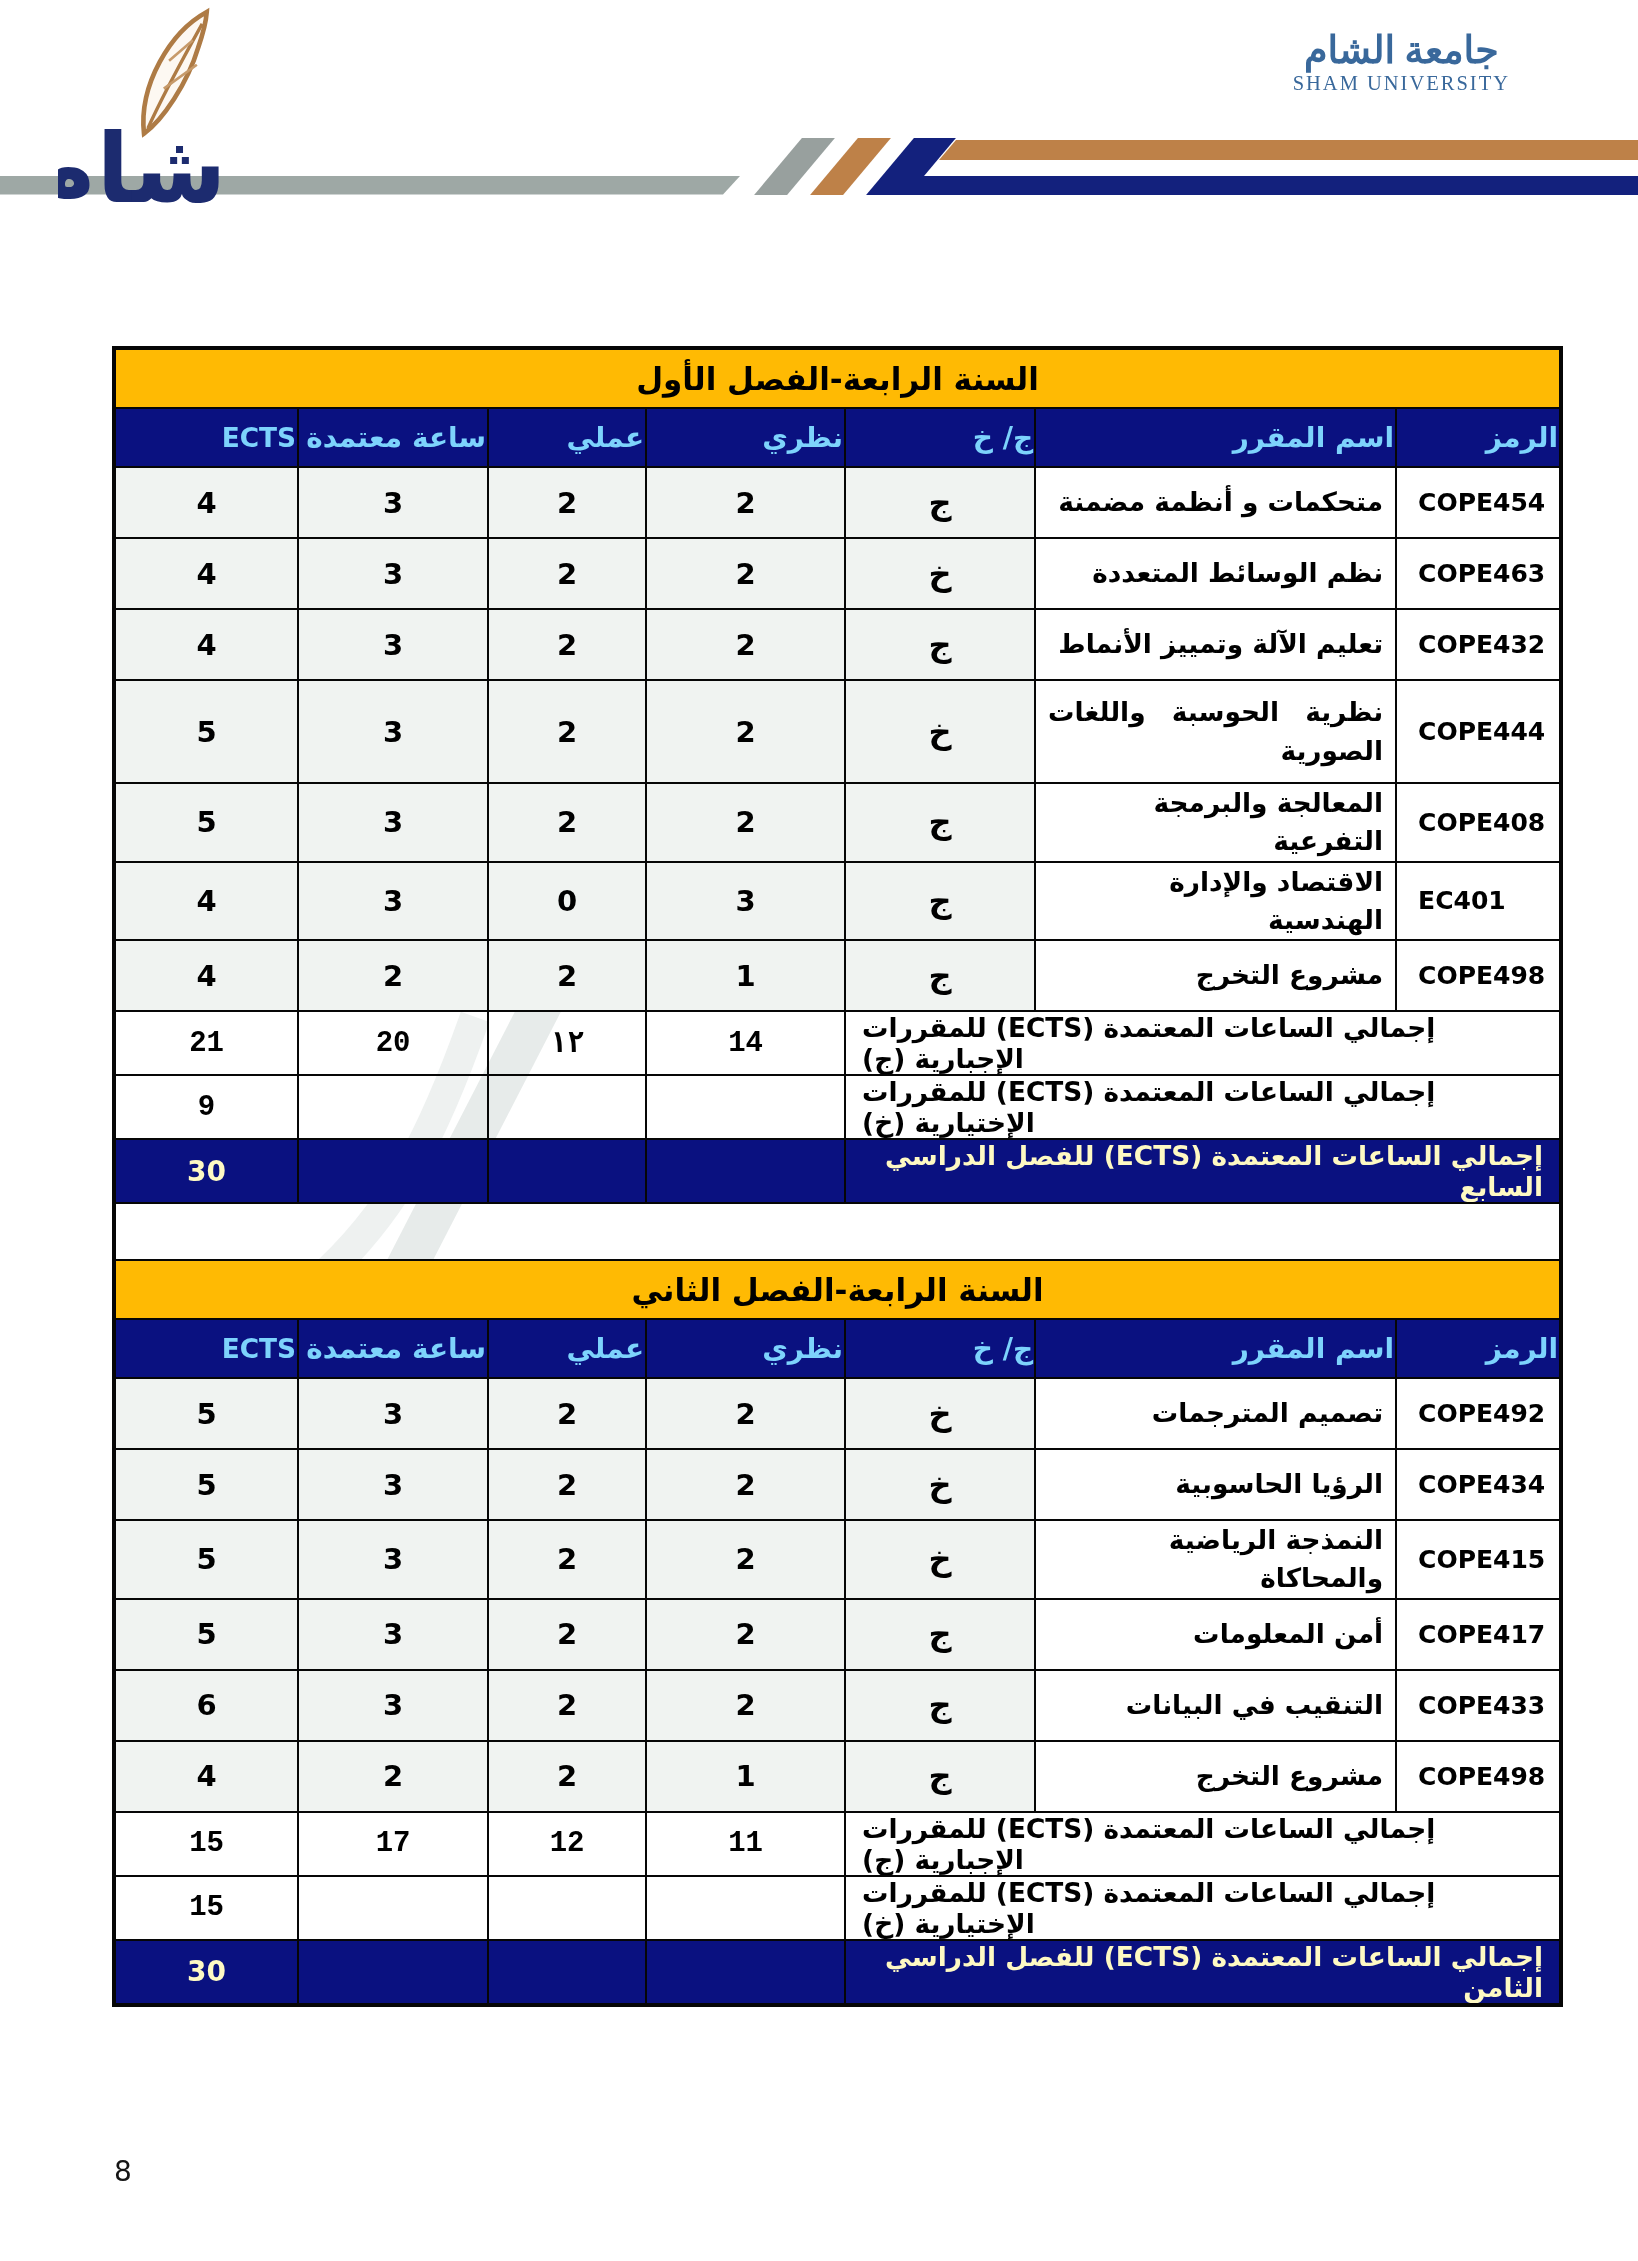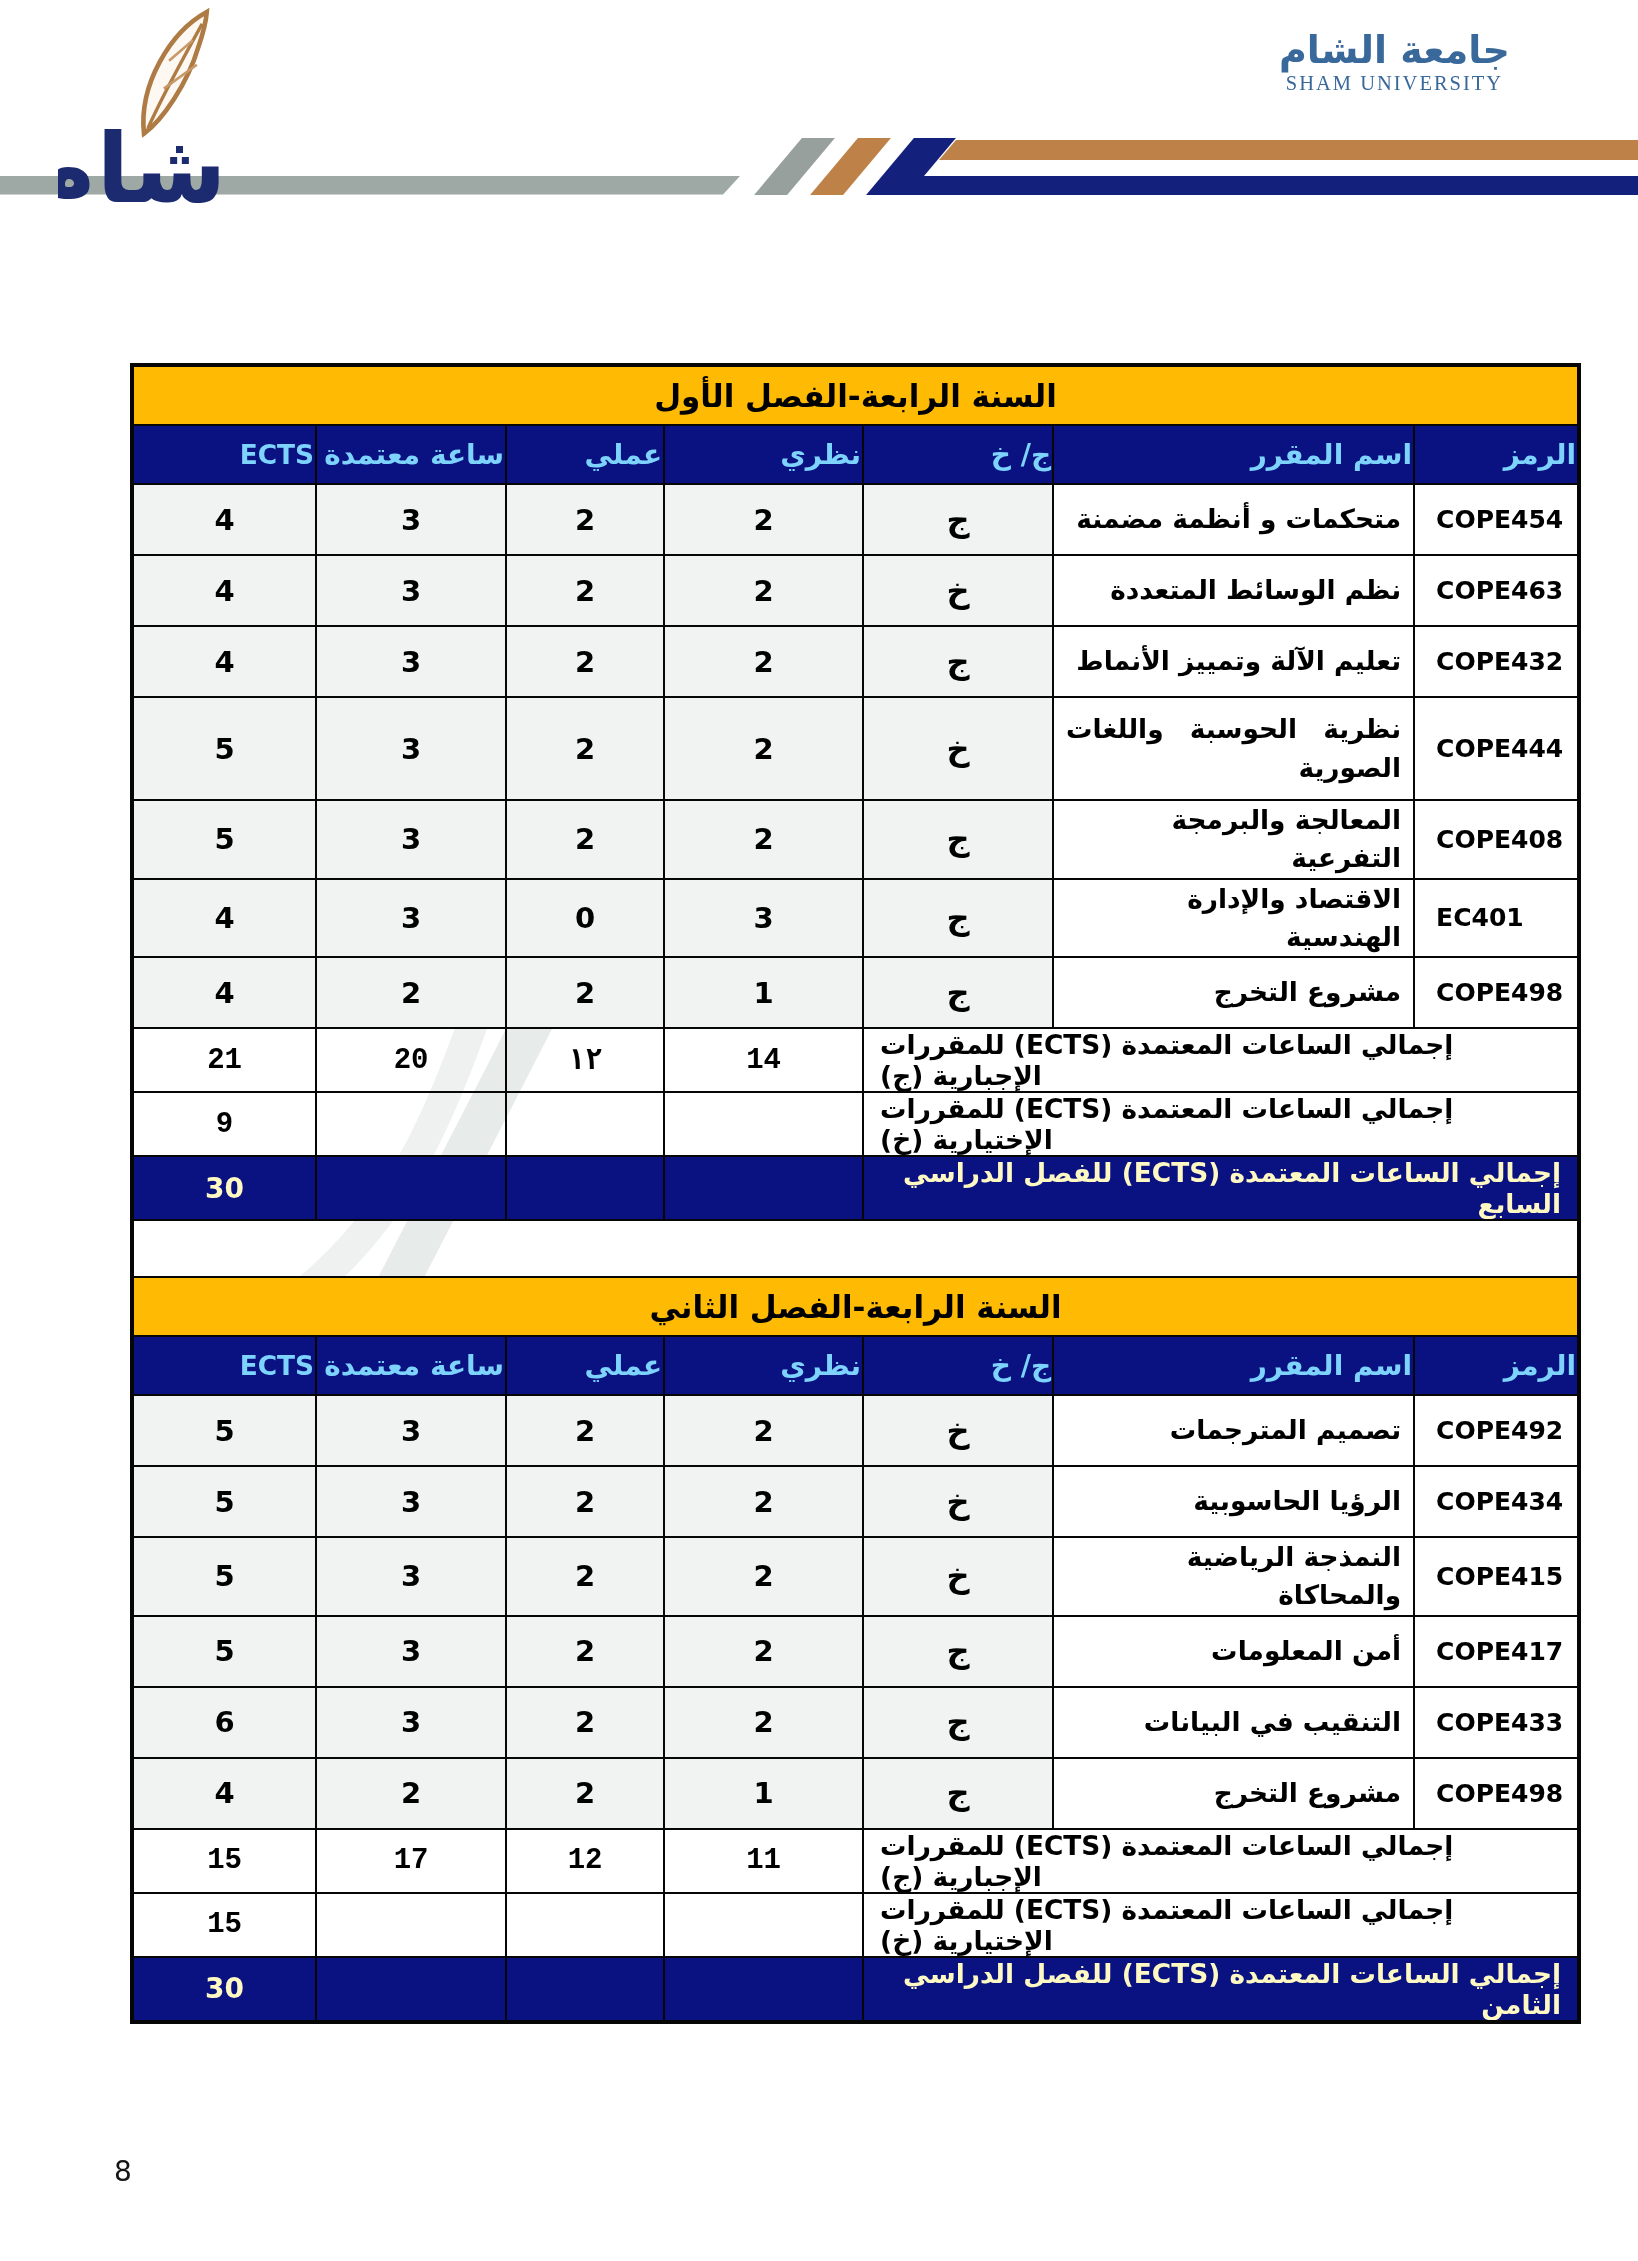--- a/index.html
+++ b/index.html
@@ -15,30 +15,30 @@
   .stripe-gray{left:0;top:176px;width:740px;height:18.5px;background:#9EA8A5;
     clip-path:polygon(0 0,100% 0,calc(100% - 17px) 100%,0 100%);}
   .slash{top:138px;height:57px;transform:skewX(-40deg);}
   .slash-gray{left:778px;width:33px;background:#98A09E;}
   .slash-tan{left:834px;width:33px;background:#BE8148;}
   .slash-navy{left:890px;width:42px;background:#13217D;}
   .bar-navy{left:893px;top:176px;width:746px;height:18.5px;background:#13217D;}
   .bar-tan{left:939px;top:140px;width:700px;height:20px;background:#BE8148;
     clip-path:polygon(17px 0,100% 0,100% 100%,0 100%);}
   .uni-names{right:129px;top:28px;text-align:center;color:#39689B;}
-  .uni-ar{font-size:38px;font-weight:bold;direction:rtl;letter-spacing:1.3px;}
+  .uni-ar{font-size:38px;font-weight:bold;direction:rtl;letter-spacing:1.3px;font-family:Liberation Serif, serif;}
   .uni-en{font-family:"Liberation Serif",serif;font-size:20.5px;letter-spacing:2px;}
   .logo-svg{left:58px;top:4px;z-index:3;}
   
   .watermark{position:absolute;left:178px;top:799px;z-index:0;}
   
   table.curriculum{
-    position:absolute;left:112px;top:363px;z-index:1;
+    position:absolute;left:112px;top:346px;z-index:1;
     width:1447px;border-collapse:collapse;table-layout:fixed;
-    direction:rtl;border:4px solid #060606;margin-left:18px;
+    direction:rtl;border:4px solid #060606;
   }
   table.curriculum td,table.curriculum th{
     border:2.6px solid #060606;color:#000;font-weight:bold;
     vertical-align:middle;overflow:hidden;
   }
   tr.t-title td{background:#FFBA03;text-align:center;font-size:31px;height:55px;letter-spacing:0.7px;}
   tr.t-head th{background:#0A1180;color:#7dd3fc;font-size:28px;height:55px;text-align:right;font-weight:bold;}
   tr.t-head th.h-ects{font-size:26.4px;}
   tr.c-row td{height:67px;}
   tr.c-row.tall td{height:99px;}

